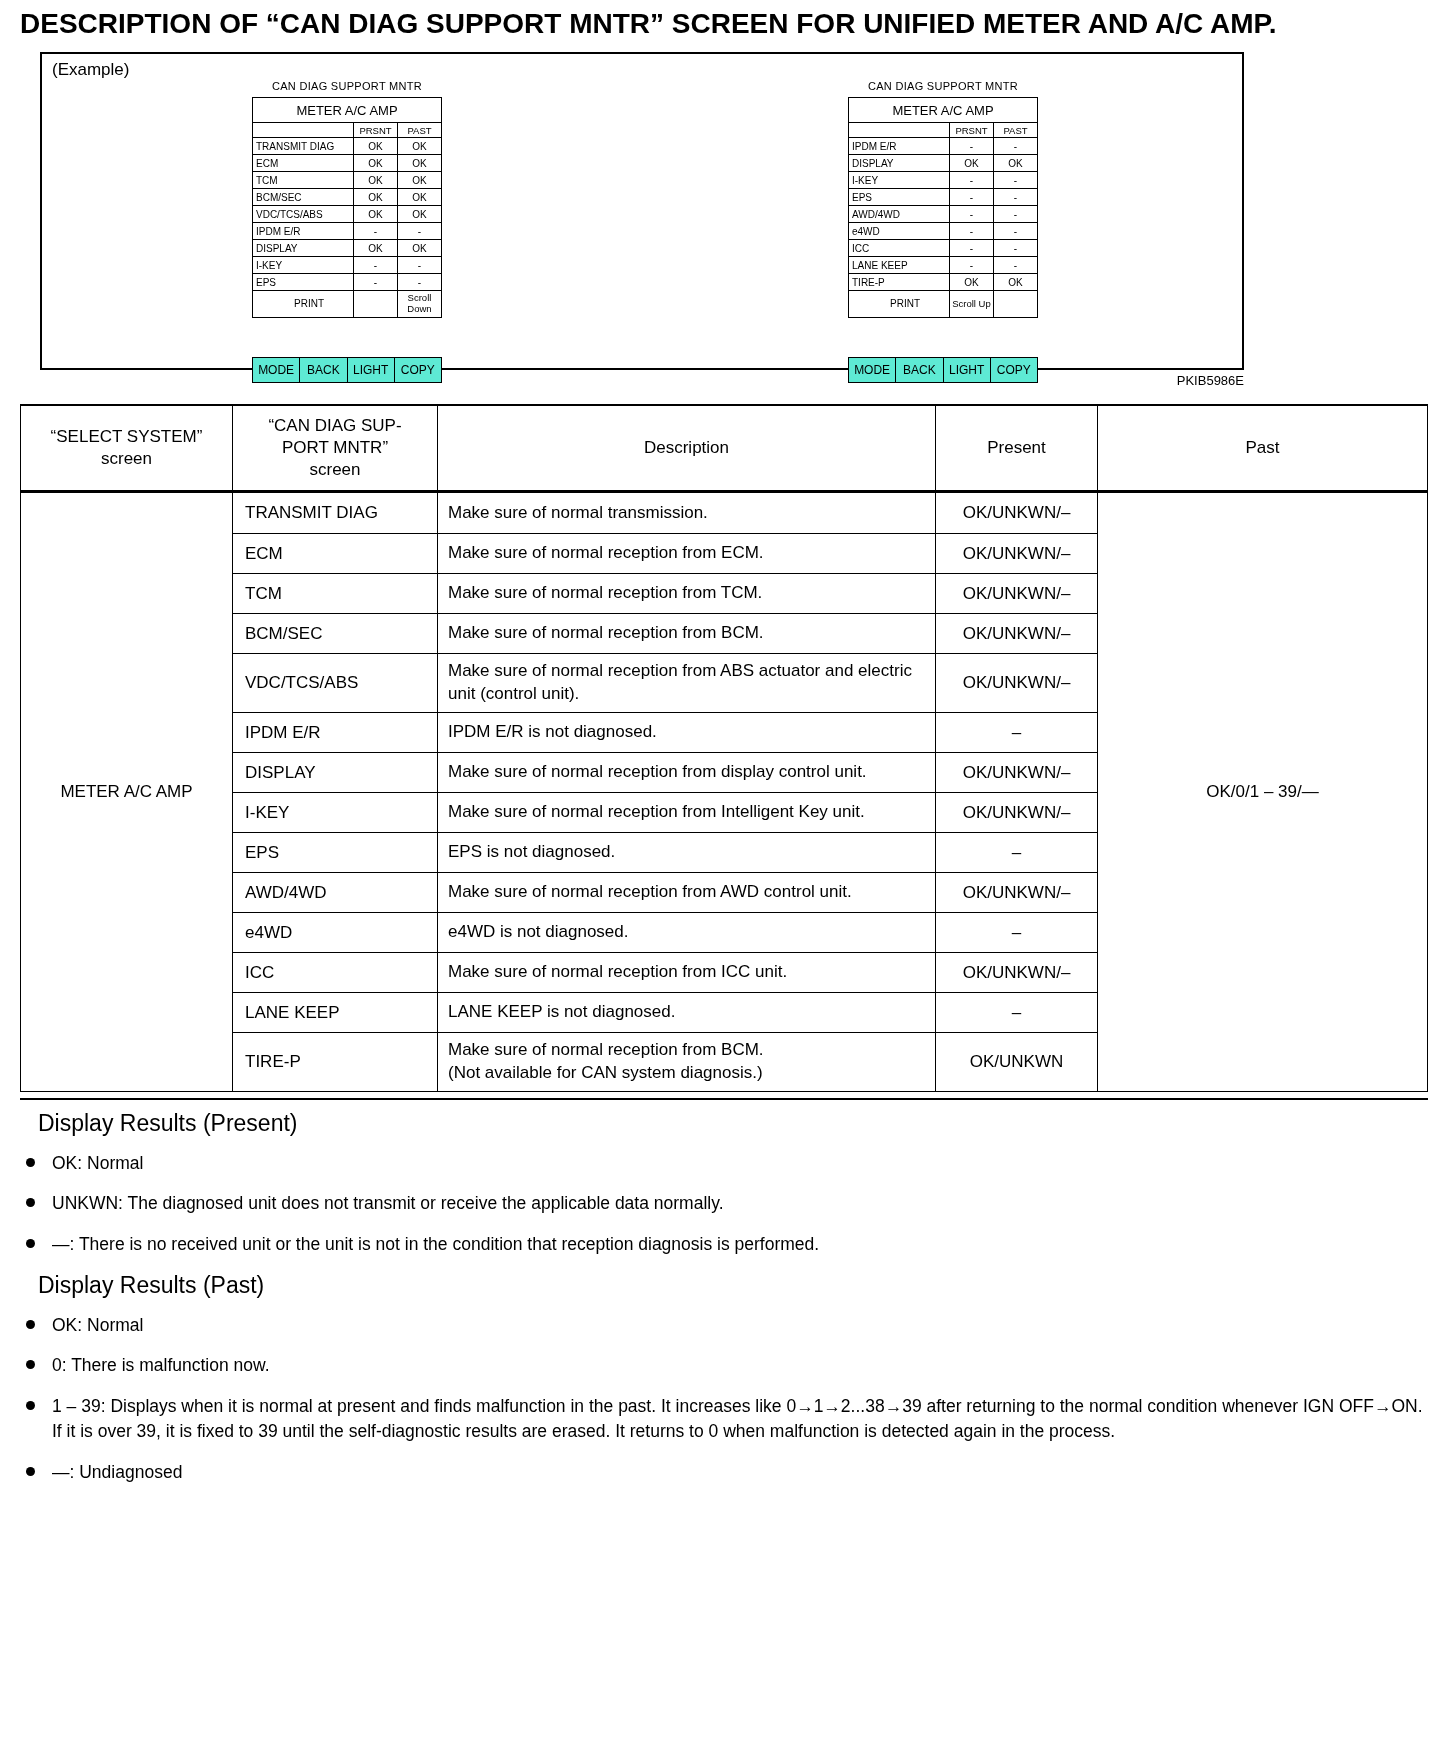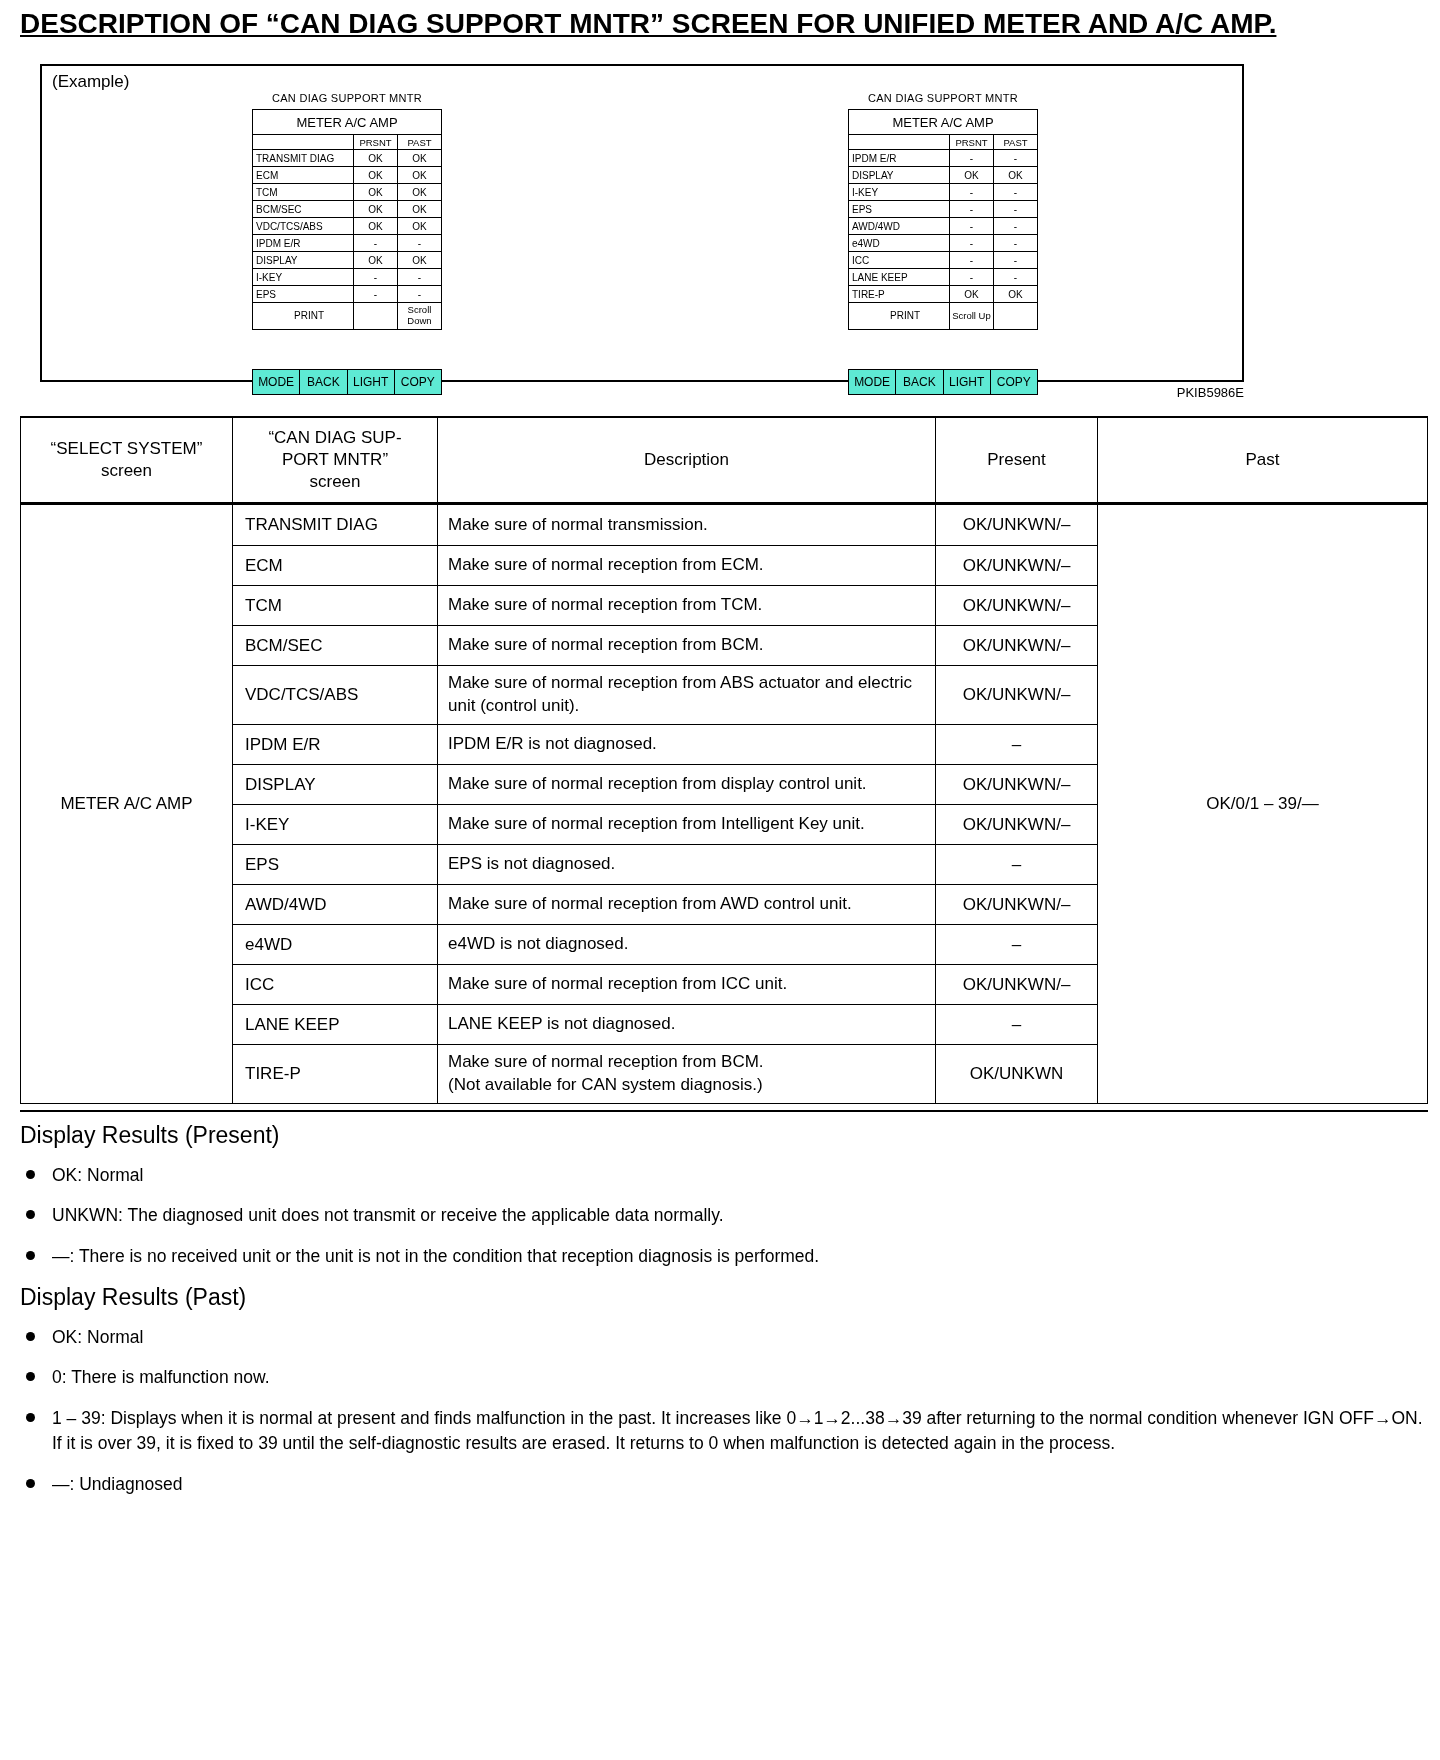--- a/index.html
+++ b/index.html
@@ -7,21 +7,21 @@
   body {
     width:1440px; height:1760px; overflow:hidden;
     color:#000; font-family:"Liberation Sans", sans-serif;
     position:relative;
   }
   .content { padding:8px 12px 0 20px; }
 
   
   .page-title {
     font-size:28px; font-weight:bold; line-height:1.15;
-    max-width:1410px; margin-bottom:24px; letter-spacing:0;text-decoration:underline;
+    max-width:1410px; margin-bottom:12px; letter-spacing:0;
   }
 
   
   .example-wrap { margin-left:20px; width:1204px; }
   .example-box {
     position:relative; width:1204px; height:318px;
     border:2px solid #000000; background:#fff;
   }
   .example-label { position:absolute; top:6px; left:10px; font-size:17px; }
   .figure-code { text-align:right; font-size:13px; margin-top:3px; }
@@ -79,21 +79,21 @@
   .mrow { display:flex; min-height:40px; }
   .mrow + .mrow { border-top:1px solid #000; }
   .mc { border-right:1px solid #000; display:flex; align-items:center; font-size:17px; }
   .mc.item { width:205px; padding:6px 8px 6px 12px; }
   .mc.desc { width:498px; padding:6px 10px; white-space:pre-line; line-height:1.35; }
   .mc.present { width:162px; justify-content:center; text-align:center; padding:6px 4px; }
 
   .section-rule { width:1408px; border-top:2px solid #000; margin-top:6px; }
 
   
-  .dr-heading { font-size:23px; font-weight:normal; margin:10px 0 14px; }
+  .dr-heading { font-size:23px; font-weight:normal; margin:10px 18px 14px; }
   .bullet { display:flex; margin:0 0 15px; font-size:17.5px; line-height:1.45; max-width:1408px; }
   .dot { width:9px; height:9px; border-radius:50%; background:#000; flex:none; margin:7px 17px 0 6px; }
 </style>
 </head>
 <body>
 
 <div class="content">
 
   <h1 class="page-title">DESCRIPTION OF “CAN DIAG SUPPORT MNTR” SCREEN FOR UNIFIED METER AND A/C AMP.</h1>
 

